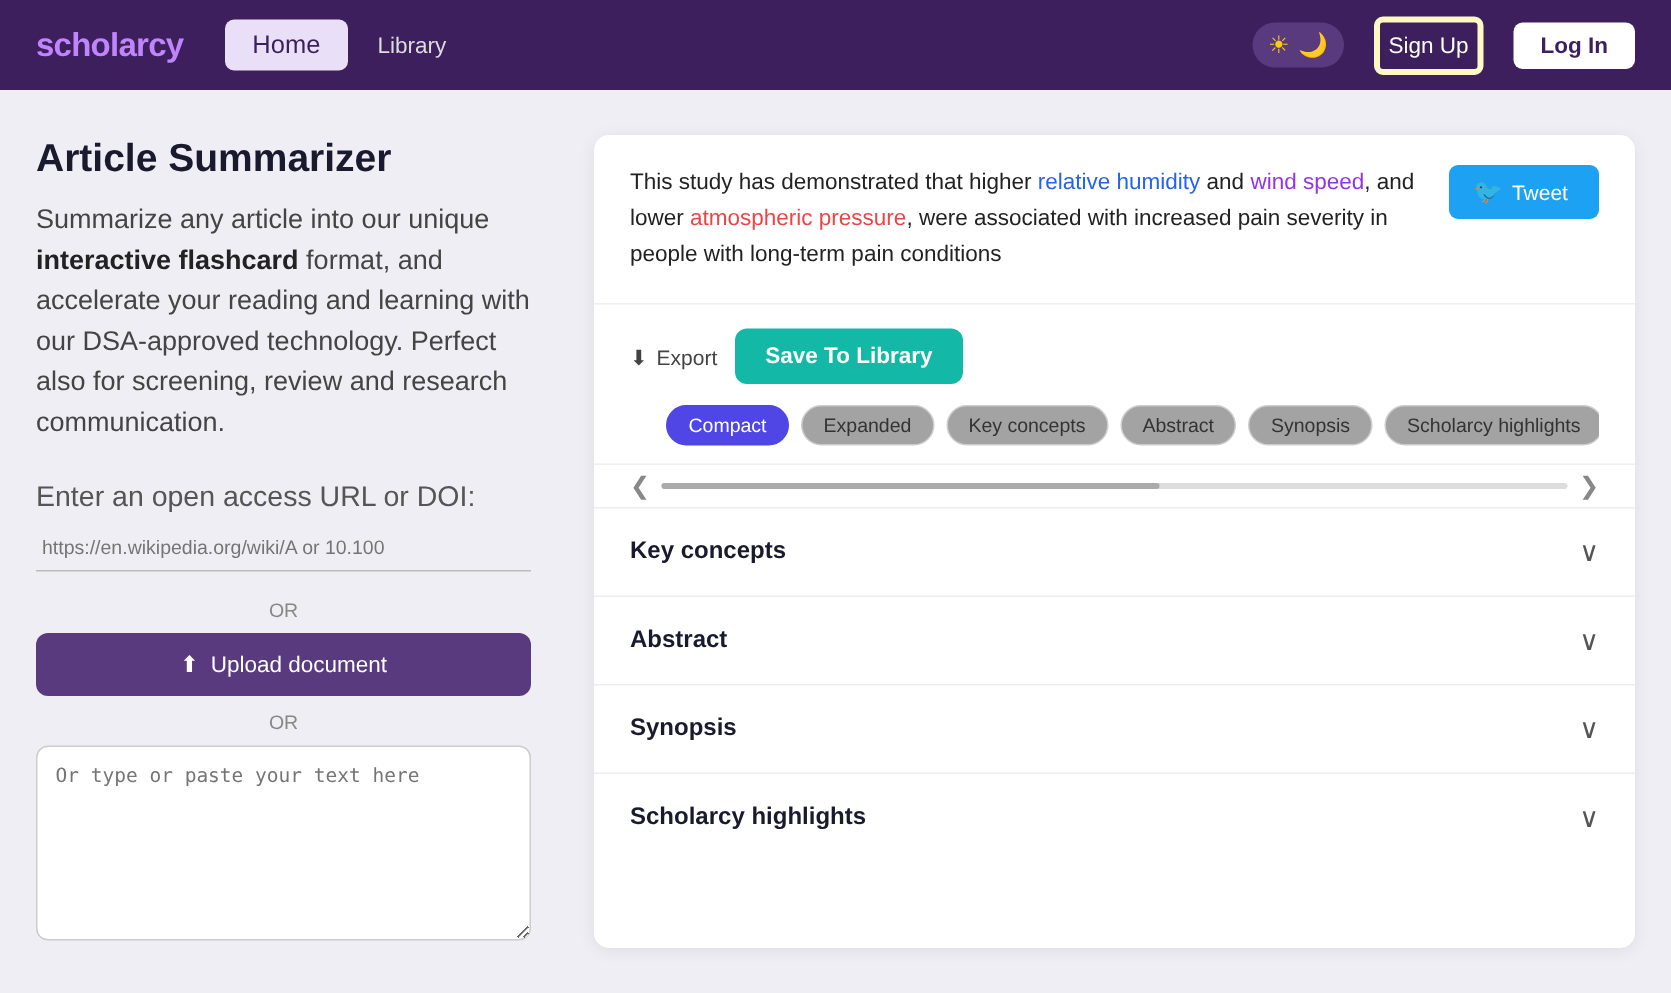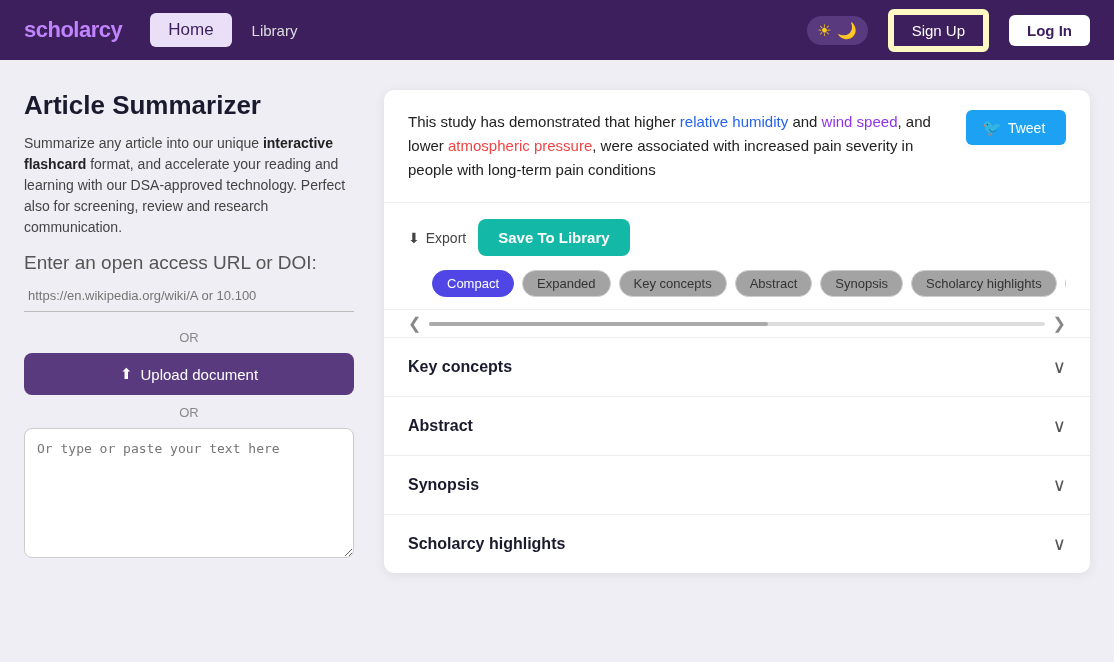--- a/index.html
+++ b/index.html
@@ -47,64 +47,64 @@
       padding: 5px 10px;
       display: flex;
       align-items: center;
       gap: 6px;
       cursor: pointer;
     }
     .theme-toggle .sun { color: #facc15; font-size: 16px; }
     .theme-toggle .moon { color: #a78bfa; font-size: 16px; }
     .nav-signup {
       background: none;
-      border: 6px solid #fef9c3;
+      border: 4px solid #fef9c3;
       color: white;
       border-radius: 6px;
-      padding: 7px 18px;
+      padding: 7px 6px;
       font-size: 15px;
       cursor: pointer;
     }
     .nav-login {
       background: white;
       color: #3d1f5e;
       border: none;
       border-radius: 6px;
       padding: 7px 18px;
       font-size: 15px;
       font-weight: 600;
       cursor: pointer;
     }
 
     
     .page-body {
       display: flex;
-      gap: 0;
+      gap: 12px;
       padding: 30px 24px;
       max-width: 1114px;
       margin: 0 auto;
     }
 
     
     .left-panel {
       width: 360px;
       min-width: 360px;
       padding-right: 30px;
     }
     .left-panel h1 {
       font-size: 26px;
       font-weight: 800;
       color: #1a1a2e;
       margin-bottom: 12px;
     }
     .left-panel p {
-      font-size: 14px;
+      font-size: 18px;
       color: #444;
       line-height: 1.5;
-      margin-bottom: 14px;
+      margin-bottom: 26px;
     }
     .left-panel p strong {
       font-weight: 700;
       color: #222;
     }
     .url-label {
       font-size: 19px;
       color: #555;
       margin-bottom: 6px;
     }

